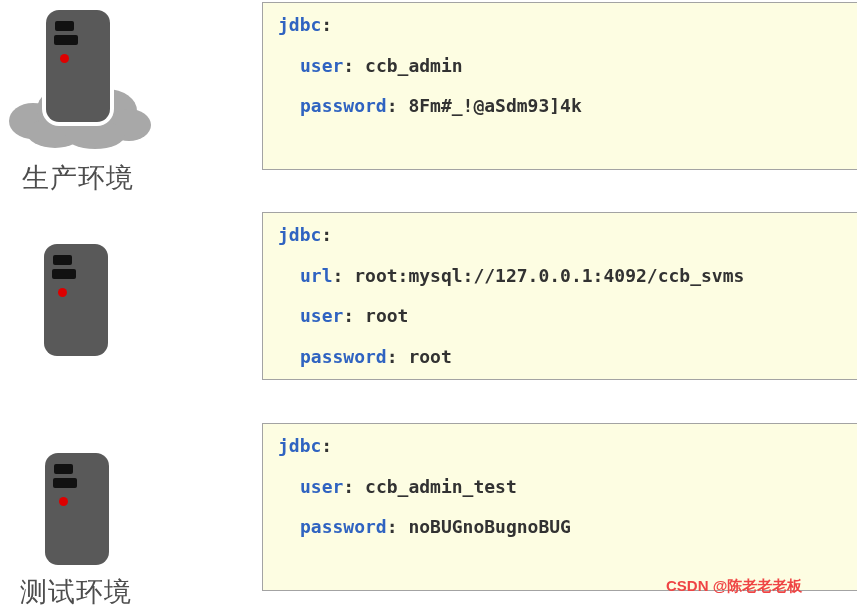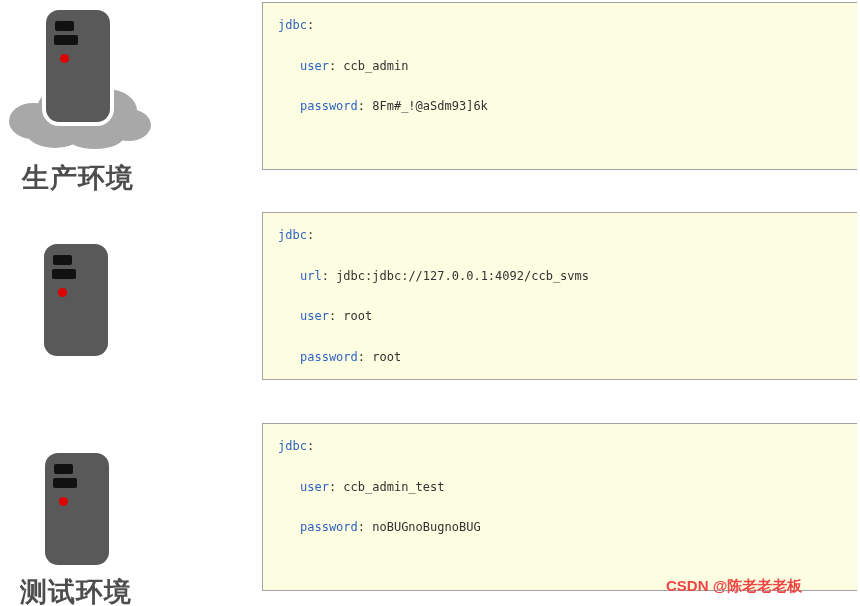--- a/index.html
+++ b/index.html
@@ -19,23 +19,24 @@
     width: 595px;
     height: 168px;
     box-sizing: border-box;
     background: #fdfde2;
     border: 1px solid #a3a3a3;
     border-right: none;
     padding: 2px 0 0 15px;
   }
   .code-line {
     white-space: pre;
-    font-size: 12px;
+    font-size: 18px;
     line-height: 40.5px;
     color: #323232;
+    font-weight: bold;
   }
   .code-line.indent { padding-left: 22px; }
   .k { color: #2f63c1; }
   .p { color: #333333; }
   .v { color: #323232; }
 
   
   .tower {
     position: absolute;
     width: 64px;
@@ -55,21 +56,21 @@
   }
   .tower .led {
     position: absolute; left: 14px; top: 44px;
     width: 9px; height: 9px; background: #dd0000; border-radius: 50%;
   }
   .cloud { position: absolute; z-index: 0; }
 
   .env-label {
     position: absolute;
     font-family: "Liberation Sans", "DejaVu Sans", sans-serif;
-    font-weight: bold;
+    font-weight: normal;
     font-size: 27px;
     letter-spacing: 1px;
     color: #4d4d4d;
     z-index: 2;
     white-space: nowrap;
   }
 
   
   .watermark {
     position: absolute;
@@ -116,26 +117,26 @@
   <div class="tower" style="left:45px; top:453px;">
     <div class="slot1"></div>
     <div class="slot2"></div>
     <div class="led"></div>
   </div>
   <div class="env-label" style="left:20px; top:574px;">测试环境</div>
 
   <div class="code-block" style="top:2px;">
     <div class="code-line"><span class="k">jdbc</span><span class="p">:</span></div>
     <div class="code-line indent"><span class="k">user</span><span class="p">: </span><span class="v">ccb_admin</span></div>
-    <div class="code-line indent"><span class="k">password</span><span class="p">: </span><span class="v">8Fm#_!@aSdm93]6k</span></div>
+    <div class="code-line indent"><span class="k">password</span><span class="p">: </span><span class="v">8Fm#_!@aSdm93]4k</span></div>
   </div>
 
   <div class="code-block" style="top:212px;">
     <div class="code-line"><span class="k">jdbc</span><span class="p">:</span></div>
-    <div class="code-line indent"><span class="k">url</span><span class="p">: </span><span class="v">jdbc:jdbc://127.0.0.1:4092/ccb_svms</span></div>
+    <div class="code-line indent"><span class="k">url</span><span class="p">: </span><span class="v">root:mysql://127.0.0.1:4092/ccb_svms</span></div>
     <div class="code-line indent"><span class="k">user</span><span class="p">: </span><span class="v">root</span></div>
     <div class="code-line indent"><span class="k">password</span><span class="p">: </span><span class="v">root</span></div>
   </div>
 
   <div class="code-block" style="top:423px;">
     <div class="code-line"><span class="k">jdbc</span><span class="p">:</span></div>
     <div class="code-line indent"><span class="k">user</span><span class="p">: </span><span class="v">ccb_admin_test</span></div>
     <div class="code-line indent"><span class="k">password</span><span class="p">: </span><span class="v">noBUGnoBugnoBUG</span></div>
   </div>
 

